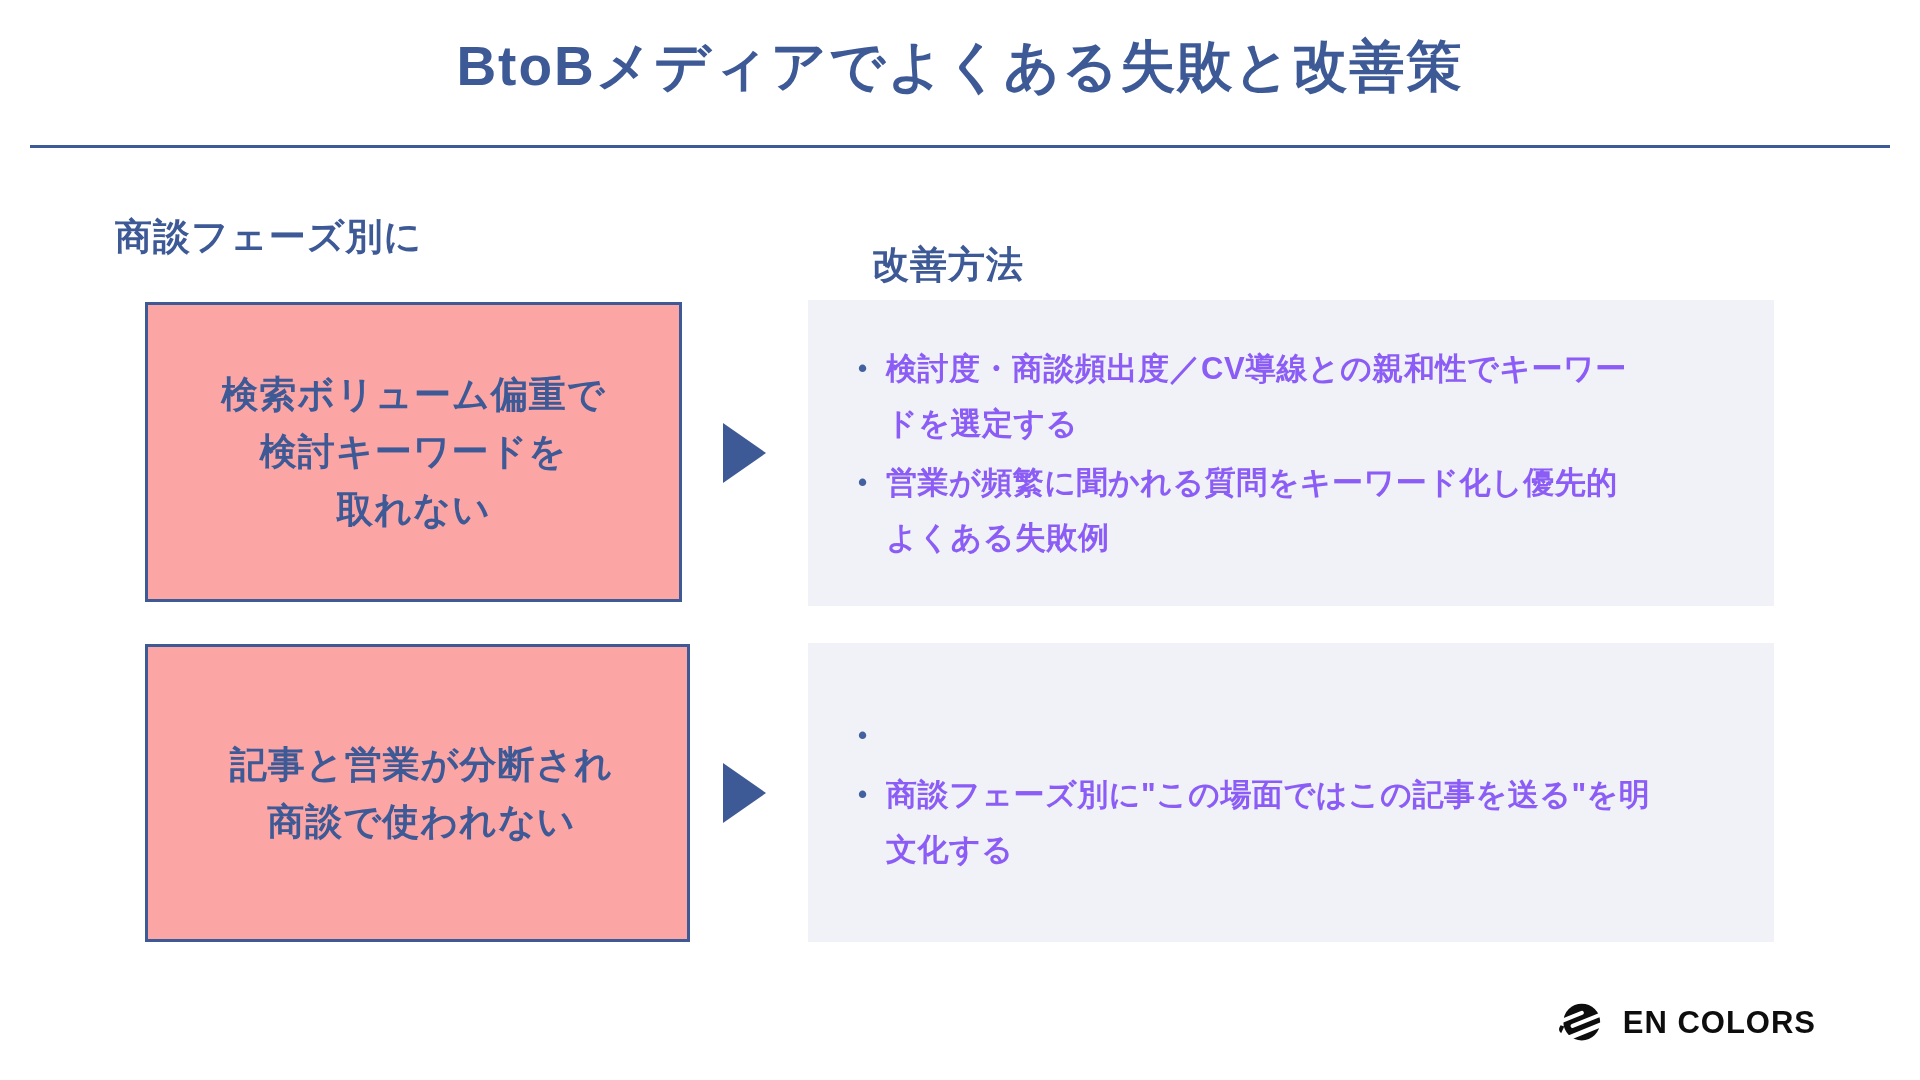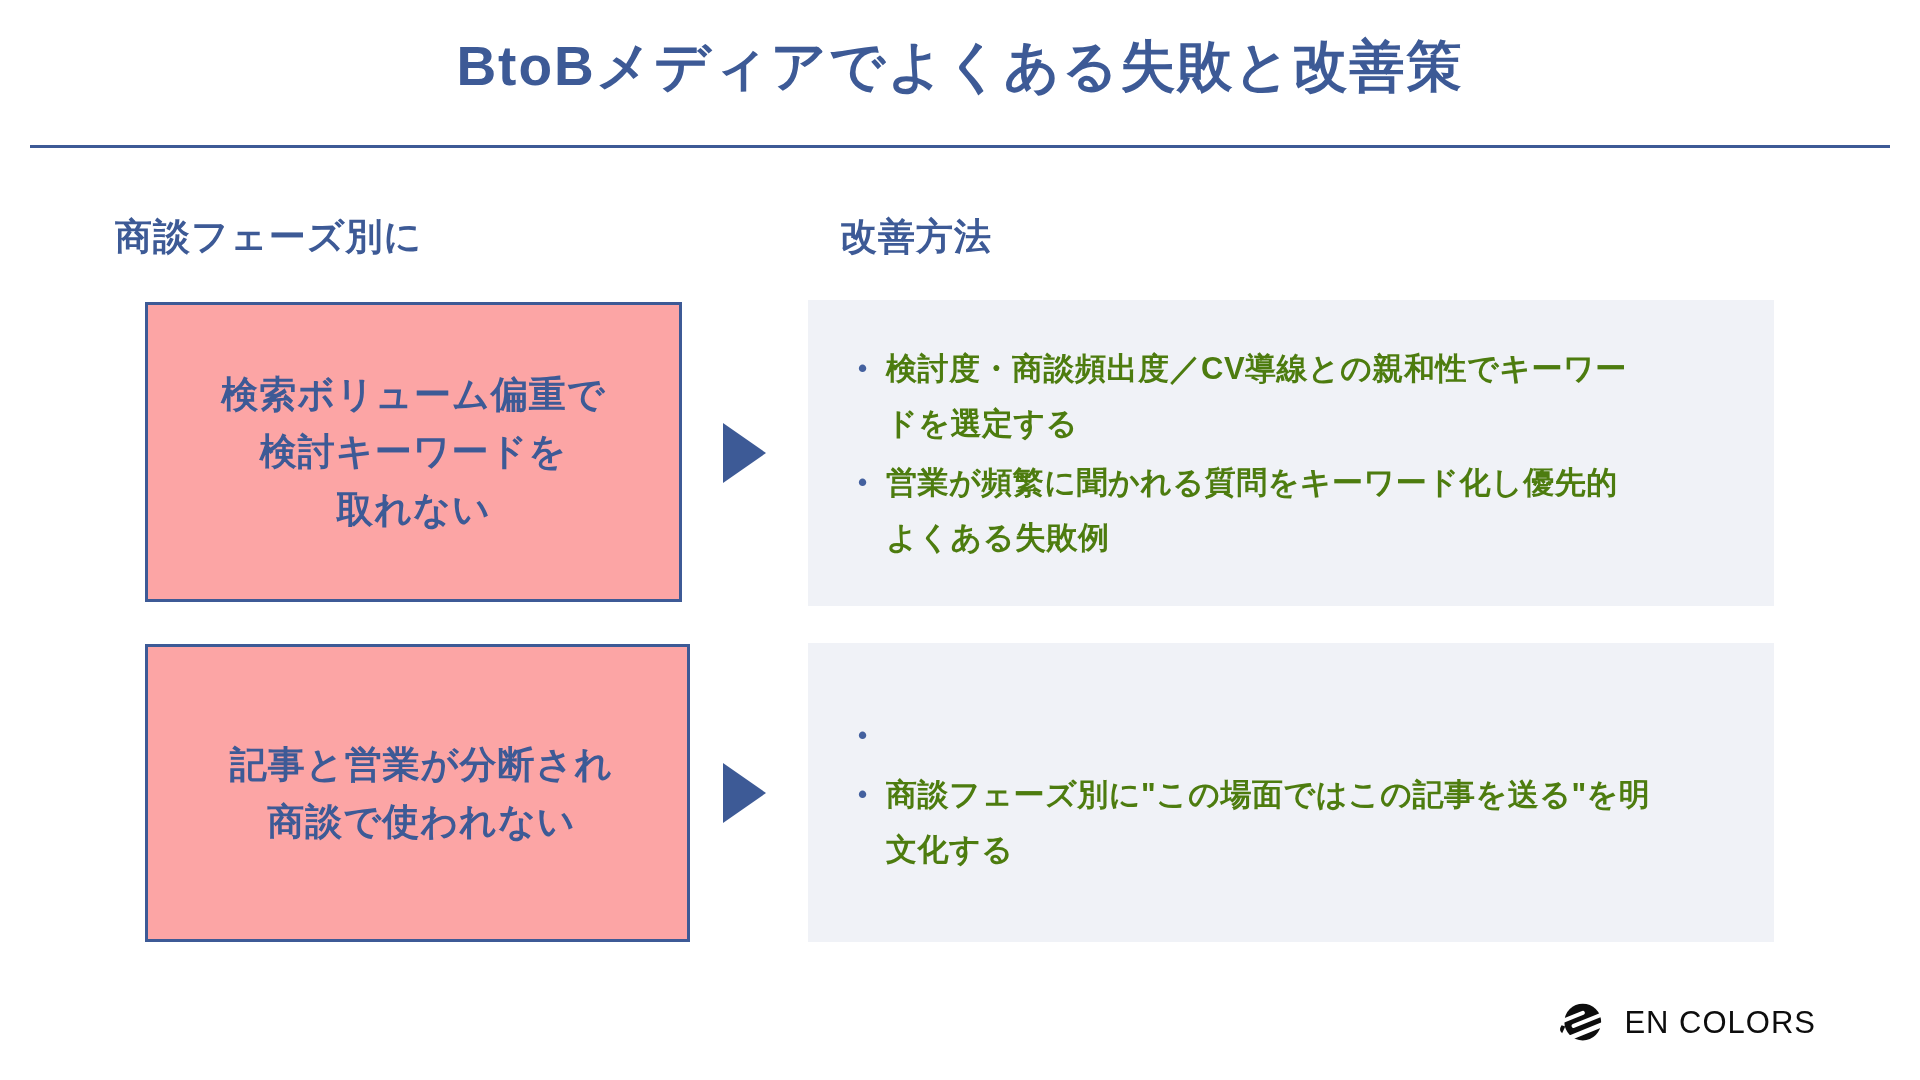--- a/index.html
+++ b/index.html
@@ -21,21 +21,21 @@
   .divider{
     position:absolute;top:145px;left:30px;width:1860px;height:3px;
     background:#3d5a96;border:none;margin:0;
   }
   
   .col-header{
     position:absolute;top:212px;
     font-size:37px;font-weight:900;color:#3d5a96;letter-spacing:1px;
   }
   .col-header.left{left:115px;}
-  .col-header.right{left:840px;}
+  .col-header.right{left:872px;margin-top:28px;}
   
   .fail-box{
     position:absolute;left:145px;width:531px;
     border:3px solid #3d5a96;background:#fca5a5;
     display:flex;align-items:center;justify-content:center;
     text-align:center;
   }
   .fail-box.row1{top:302px;height:294px;}
   .fail-box.row2{top:644px;height:292px;padding-left:8px;}
   .fail-box p{
@@ -59,30 +59,30 @@
     box-sizing:border-box;padding:10px 55px 10px 50px;gap:4px;
   }
   .panel.row1{top:300px;height:306px;}
   .panel.row2{top:643px;height:299px;}
   .bullet-item{display:flex;align-items:flex-start;}
   .bullet-dot{
     flex:0 0 28px;color:#44619f;font-size:26px;line-height:55px;
     font-weight:700;
   }
   .bullet-text{
-    font-size:31px;font-weight:700;color:#4d7c0f;
+    font-size:31px;font-weight:700;color:#8b5cf6;
     line-height:55px;white-space:pre-line;letter-spacing:0.5px;
   }
   
   .logo{
     position:absolute;top:1000px;right:104px;
     display:flex;align-items:center;gap:9px;
   }
   .logo-text{
-    font-size:31px;font-weight:400;color:#0d0d0d;letter-spacing:1px;margin-left:12px;
+    font-size:31px;font-weight:700;color:#0d0d0d;letter-spacing:1px;margin-left:12px;
   }
 </style>
 </head>
 <body>
 
 <div class="slide">
 
   <h1 class="title">BtoBメディアでよくある失敗と改善策</h1>
   <div class="divider"></div>
 

